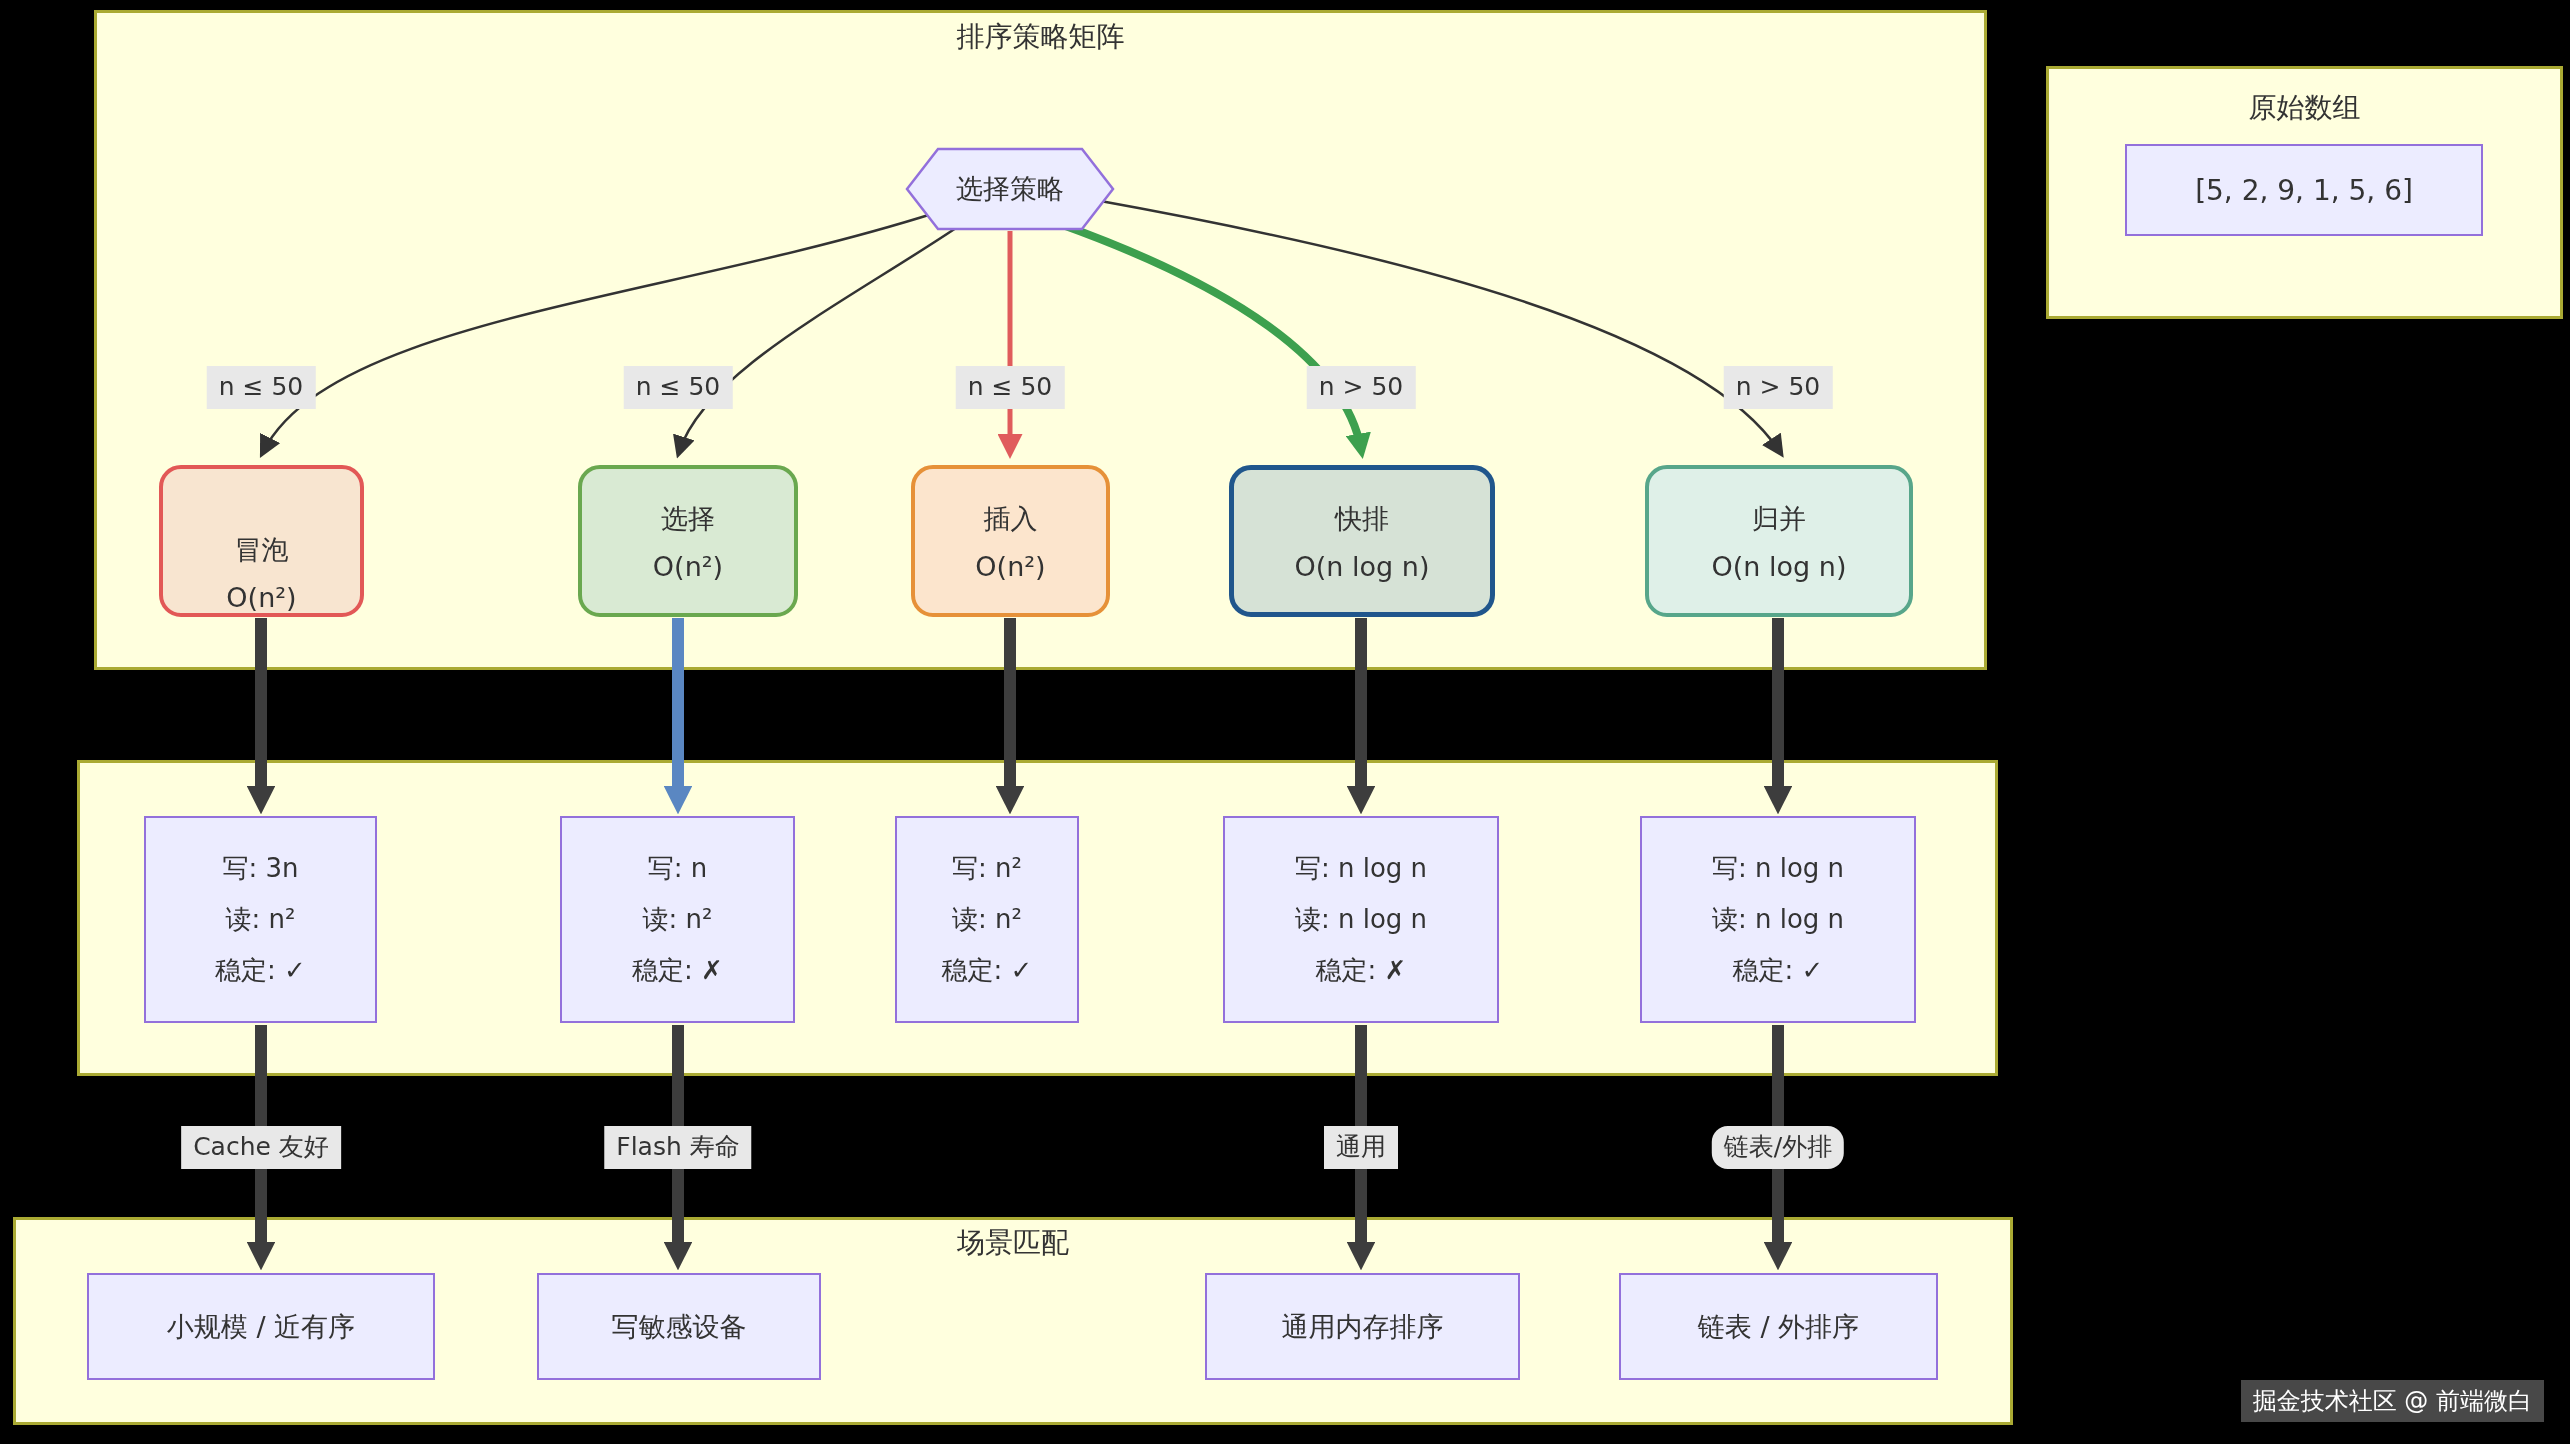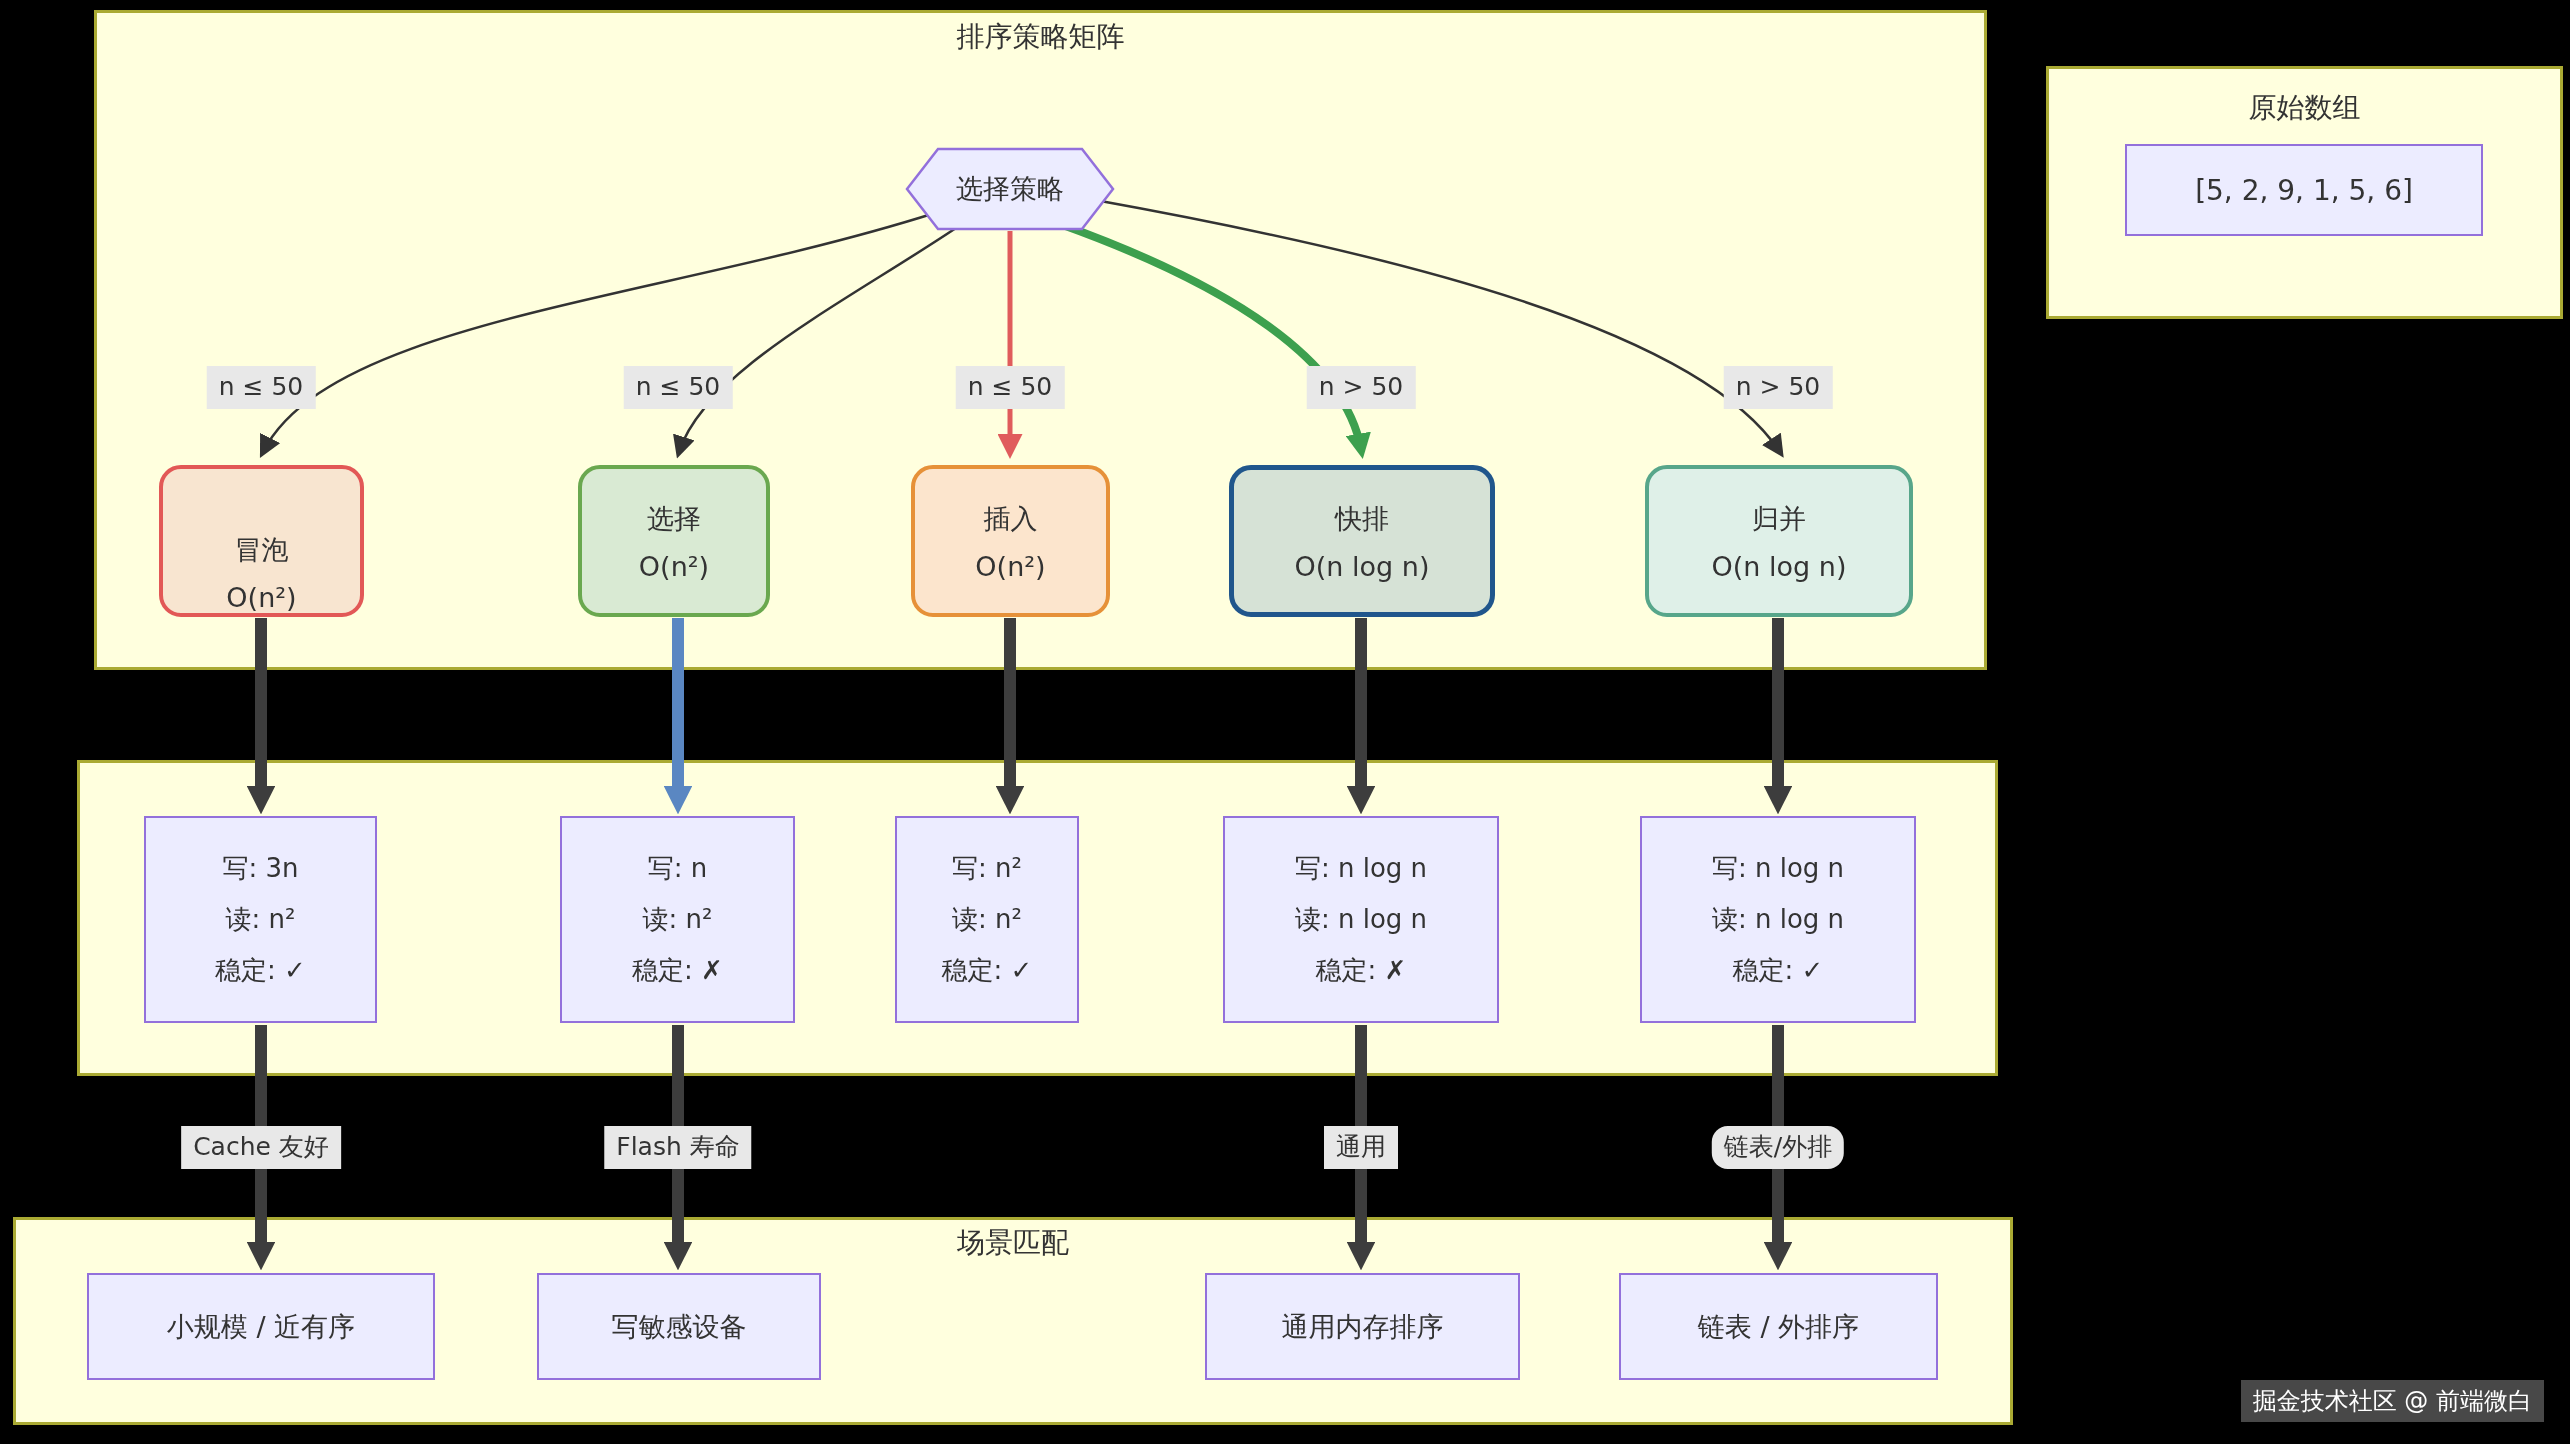--- a/index.html
+++ b/index.html
@@ -97,21 +97,21 @@
   <div class="chip" style="left:261px; top:366px;">n ≤ 50</div>
   <div class="chip" style="left:678px; top:366px;">n ≤ 50</div>
   <div class="chip" style="left:1010px; top:366px;">n ≤ 50</div>
   <div class="chip" style="left:1361px; top:366px;">n &gt; 50</div>
   <div class="chip" style="left:1778px; top:366px;">n &gt; 50</div>
 
   <div class="node sort-node" style="left:159px; width:205px; background:#f8e5d0; border-color:#e25856;justify-content:flex-end;">
     <div>冒泡</div>
     <div>O(n²)</div>
   </div>
-  <div class="node sort-node" style="left:578px; width:192px; background:#d9ead3; border-color:#6aa84f;">
+  <div class="node sort-node" style="left:578px; width:220px; background:#d9ead3; border-color:#6aa84f;">
     <div>选择</div>
     <div>O(n²)</div>
   </div>
   <div class="node sort-node" style="left:911px; width:199px; background:#fce5cd; border-color:#e69138;">
     <div>插入</div>
     <div>O(n²)</div>
   </div>
   <div class="node sort-node quick" style="left:1229px; width:266px; background:#d6e2d6; border-color:#20568c;">
     <div>快排</div>
     <div>O(n log n)</div>

